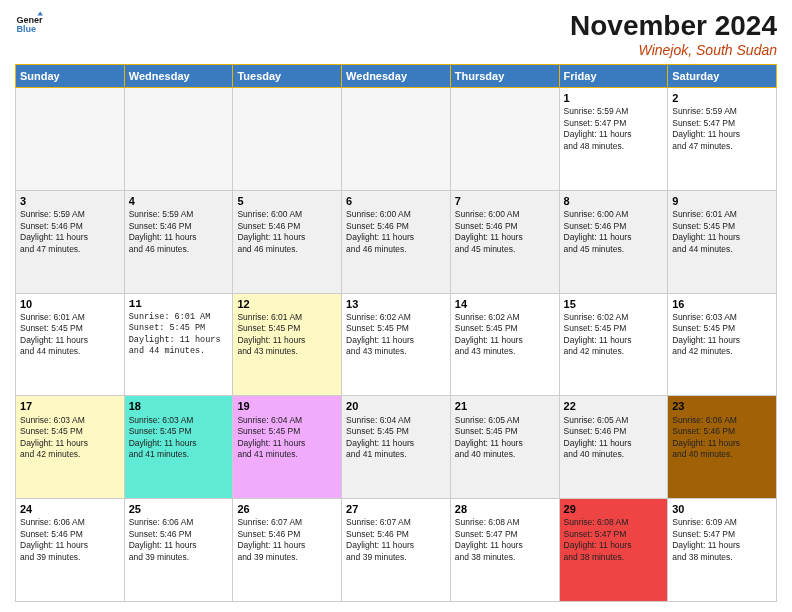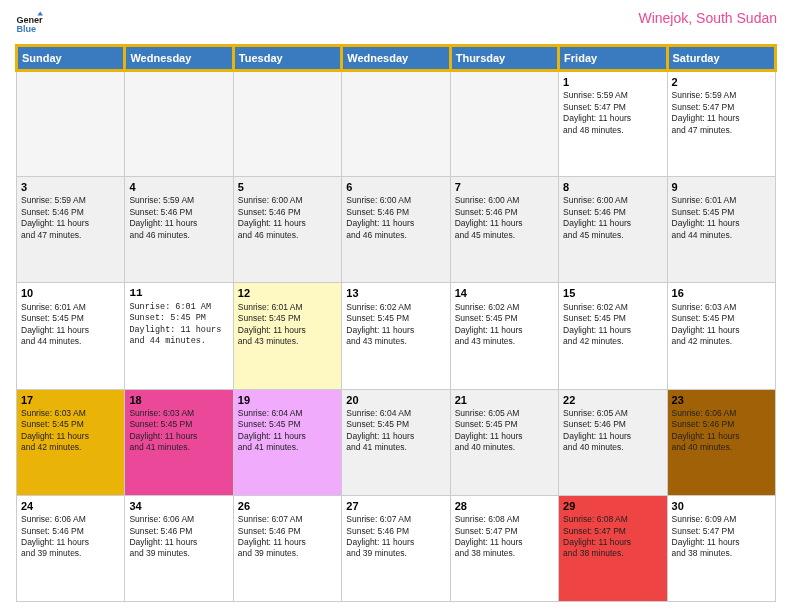--- a/index.html
+++ b/index.html
@@ -35,37 +35,38 @@
     .title-section {
       text-align: right;
     }
     .month-title {
       font-size: 28px;
       font-weight: bold;
       color: #1a1a1a;
     }
     .location {
       font-size: 14px;
-      color: #ec4899;
+      color: #c2410c;
+      font-style: italic;
     }
     .calendar {
       flex: 1;
       border: 1px solid #ccc;
       border-collapse: collapse;
       width: 100%;
       table-layout: fixed;
     }
     .calendar th {
       background-color: #3a7abf;
       color: white;
       font-size: 11px;
       font-weight: bold;
       padding: 5px 4px;
       text-align: left;
-      border: 3px solid #eab308;
+      border: 1px solid #eab308;
     }
     .calendar td {
       border: 1px solid #ccc;
       vertical-align: top;
       padding: 3px 4px;
       font-size: 9px;
       line-height: 1.3;
       background: #fff;
       height: 82px;
     }
@@ -93,20 +94,21 @@
 <div class="page">
   <div class="header">
     <div class="logo">
       <svg class="logo-icon" viewBox="0 0 40 40">
         <text x="2" y="18" font-size="13" font-weight="bold" fill="#1a1a1a">General</text>
         <text x="2" y="32" font-size="13" font-weight="bold" fill="#3a7abf">Blue</text>
         <polygon points="32,8 40,8 36,2" fill="#3a7abf"></polygon>
       </svg>
     </div>
     <div class="title-section">
+      <div class="month-title">November 2024</div>
       <div class="location">Winejok, South Sudan</div>
     </div>
   </div>
 
   <table class="calendar">
     <thead>
       <tr>
         <th>Sunday</th>
         <th>Wednesday</th>
         <th>Tuesday</th>
@@ -234,28 +236,28 @@
           </td>
           <td style="background: rgb(255, 255, 255);">
             <span class="day-num">16</span>
             <div class="day-info" style="white-space: pre-line;">Sunrise: 6:03 AM
 Sunset: 5:45 PM
 Daylight: 11 hours
 and 42 minutes.</div>
           </td>
         </tr>
         <tr>
-          <td style="background: #eab308;">
+          <td style="background: #fef9c3;">
             <span class="day-num">17</span>
             <div class="day-info" style="white-space: pre-line;">Sunrise: 6:03 AM
 Sunset: 5:45 PM
 Daylight: 11 hours
 and 42 minutes.</div>
           </td>
-          <td style="background: #ec4899; margin-top: 44px;">
+          <td style="background: #5eead4; margin-top: 44px;">
             <span class="day-num">18</span>
             <div class="day-info" style="white-space: pre-line;">Sunrise: 6:03 AM
 Sunset: 5:45 PM
 Daylight: 11 hours
 and 41 minutes.</div>
           </td>
           <td style="background: #f0abfc;">
             <span class="day-num">19</span>
             <div class="day-info" style="white-space: pre-line;">Sunrise: 6:04 AM
 Sunset: 5:45 PM
@@ -293,21 +295,21 @@
         </tr>
         <tr>
           <td style="background: rgb(255, 255, 255);">
             <span class="day-num">24</span>
             <div class="day-info" style="white-space: pre-line;">Sunrise: 6:06 AM
 Sunset: 5:46 PM
 Daylight: 11 hours
 and 39 minutes.</div>
           </td>
           <td style="background: rgb(255, 255, 255);">
-            <span class="day-num">34</span>
+            <span class="day-num">25</span>
             <div class="day-info" style="white-space: pre-line;">Sunrise: 6:06 AM
 Sunset: 5:46 PM
 Daylight: 11 hours
 and 39 minutes.</div>
           </td>
           <td style="background: rgb(255, 255, 255);">
             <span class="day-num">26</span>
             <div class="day-info" style="white-space: pre-line;">Sunrise: 6:07 AM
 Sunset: 5:46 PM
 Daylight: 11 hours

